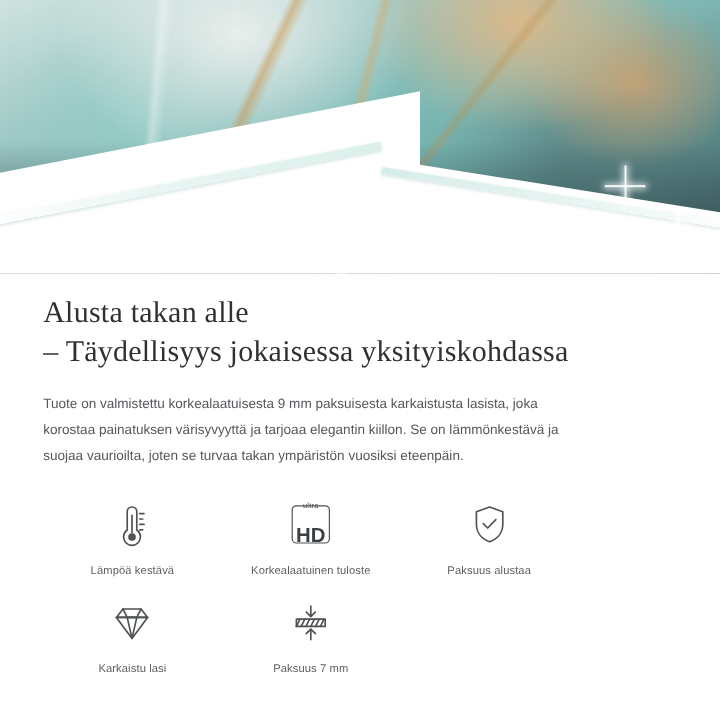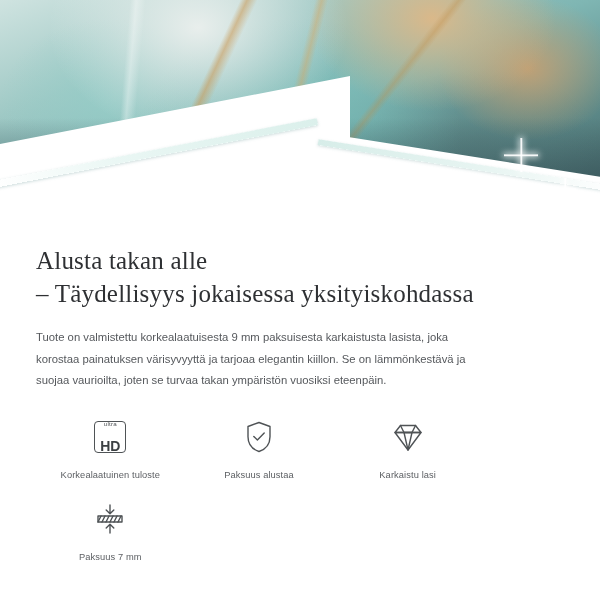--- a/index.html
+++ b/index.html
@@ -190,21 +190,21 @@
     align-items: center;
     justify-content: center;
     line-height: 1;
   }
   .ultrahd-box .u1 {
     font-size: 6.2px;
     color: #4f5356;
     letter-spacing: 0.2px;
   }
   .ultrahd-box .u2 {
-    font-size: 14px;
+    font-size: 17px;
     font-weight: bold;
     color: #3c4043;
     margin-top: 12px;
   }
 </style>
 </head>
 <body>
 
 <div class="page">
 
@@ -224,20 +224,31 @@
 
     <h1 class="headline">
       <span>Alusta takan alle</span>
       <span class="line2">– Täydellisyys jokaisessa yksityiskohdassa</span>
     </h1>
 
     <p class="body-text">Tuote on valmistettu korkealaatuisesta 9 mm paksuisesta karkaistusta lasista, joka korostaa painatuksen värisyvyyttä ja tarjoaa elegantin kiillon. Se on lämmönkestävä ja suojaa vaurioilta, joten se turvaa takan ympäristön vuosiksi eteenpäin.</p>
 
     <div class="features">
 
+      <div class="feature">
+        <div class="feature-icon">
+          <svg width="34" height="42" viewBox="0 0 34 42" aria-hidden="true">
+            <path class="stroke" d="M17 6.5a4 4 0 0 1 4 4v15.2a7 7 0 1 1-8 0V10.5a4 4 0 0 1 4-4z"></path>
+            <path class="stroke" d="M17 13.5v14.2"></path>
+            <circle cx="17" cy="31.5" r="3.2" fill="#4f5356" stroke="none"></circle>
+            <path class="stroke" d="M23.5 12h3.5M23.5 16.5h2.4M23.5 21h3.5M23.5 25.5h2.4"></path>
+          </svg>
+        </div>
+        <div class="feature-label">Lämpöä kestävä</div>
+      </div>
 
       <div class="feature">
         <div class="feature-icon">
           <div class="ultrahd-box">
             <span class="u1">ultra</span>
             <span class="u2">HD</span>
           </div>
         </div>
         <div class="feature-label">Korkealaatuinen tuloste</div>
       </div>

